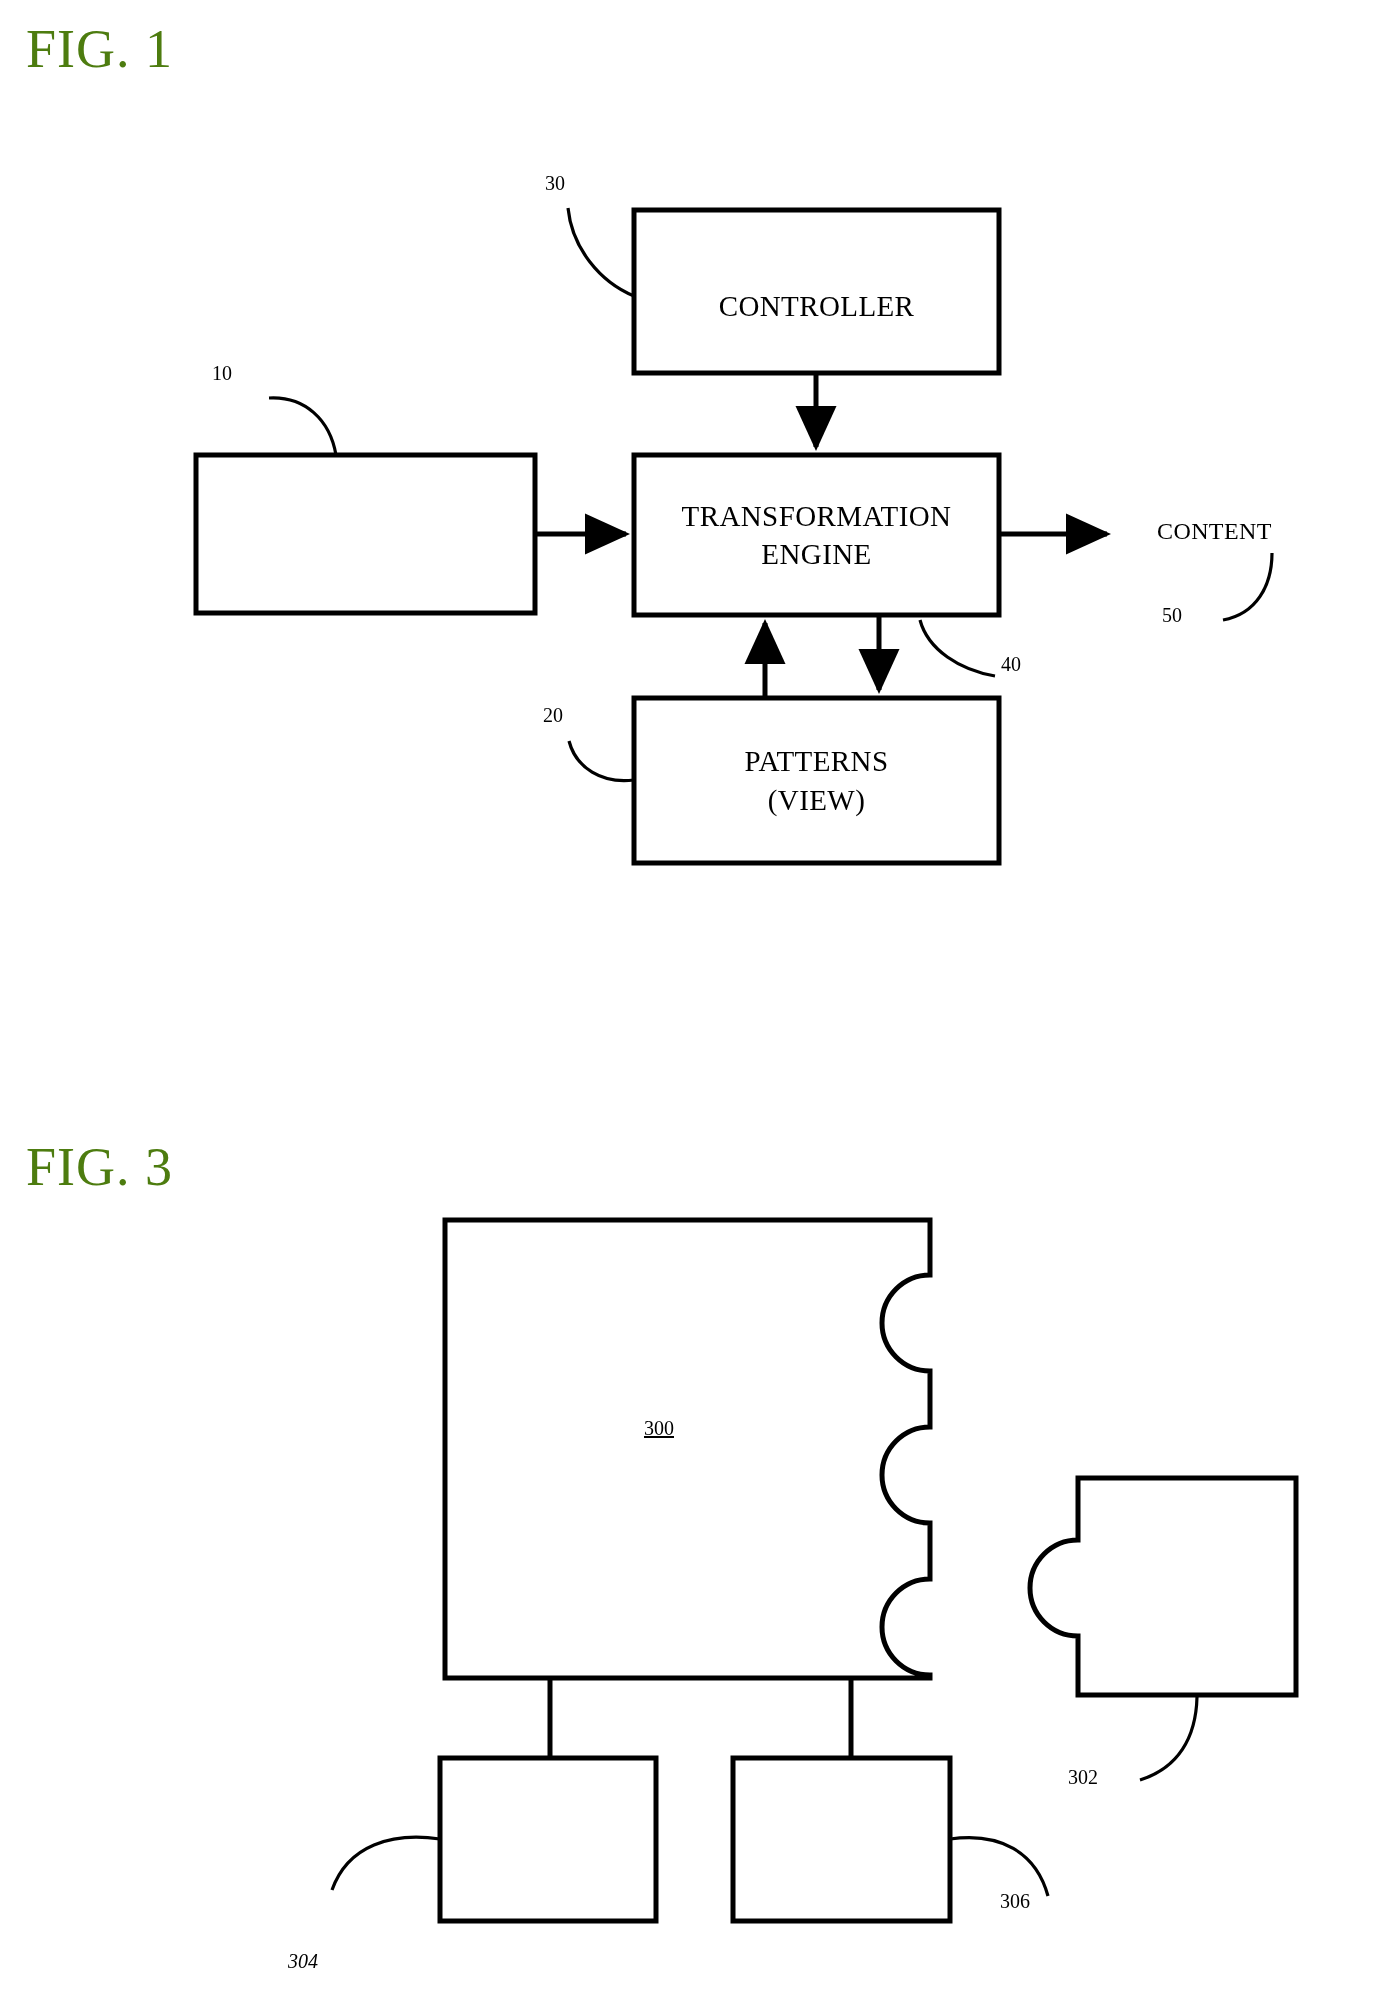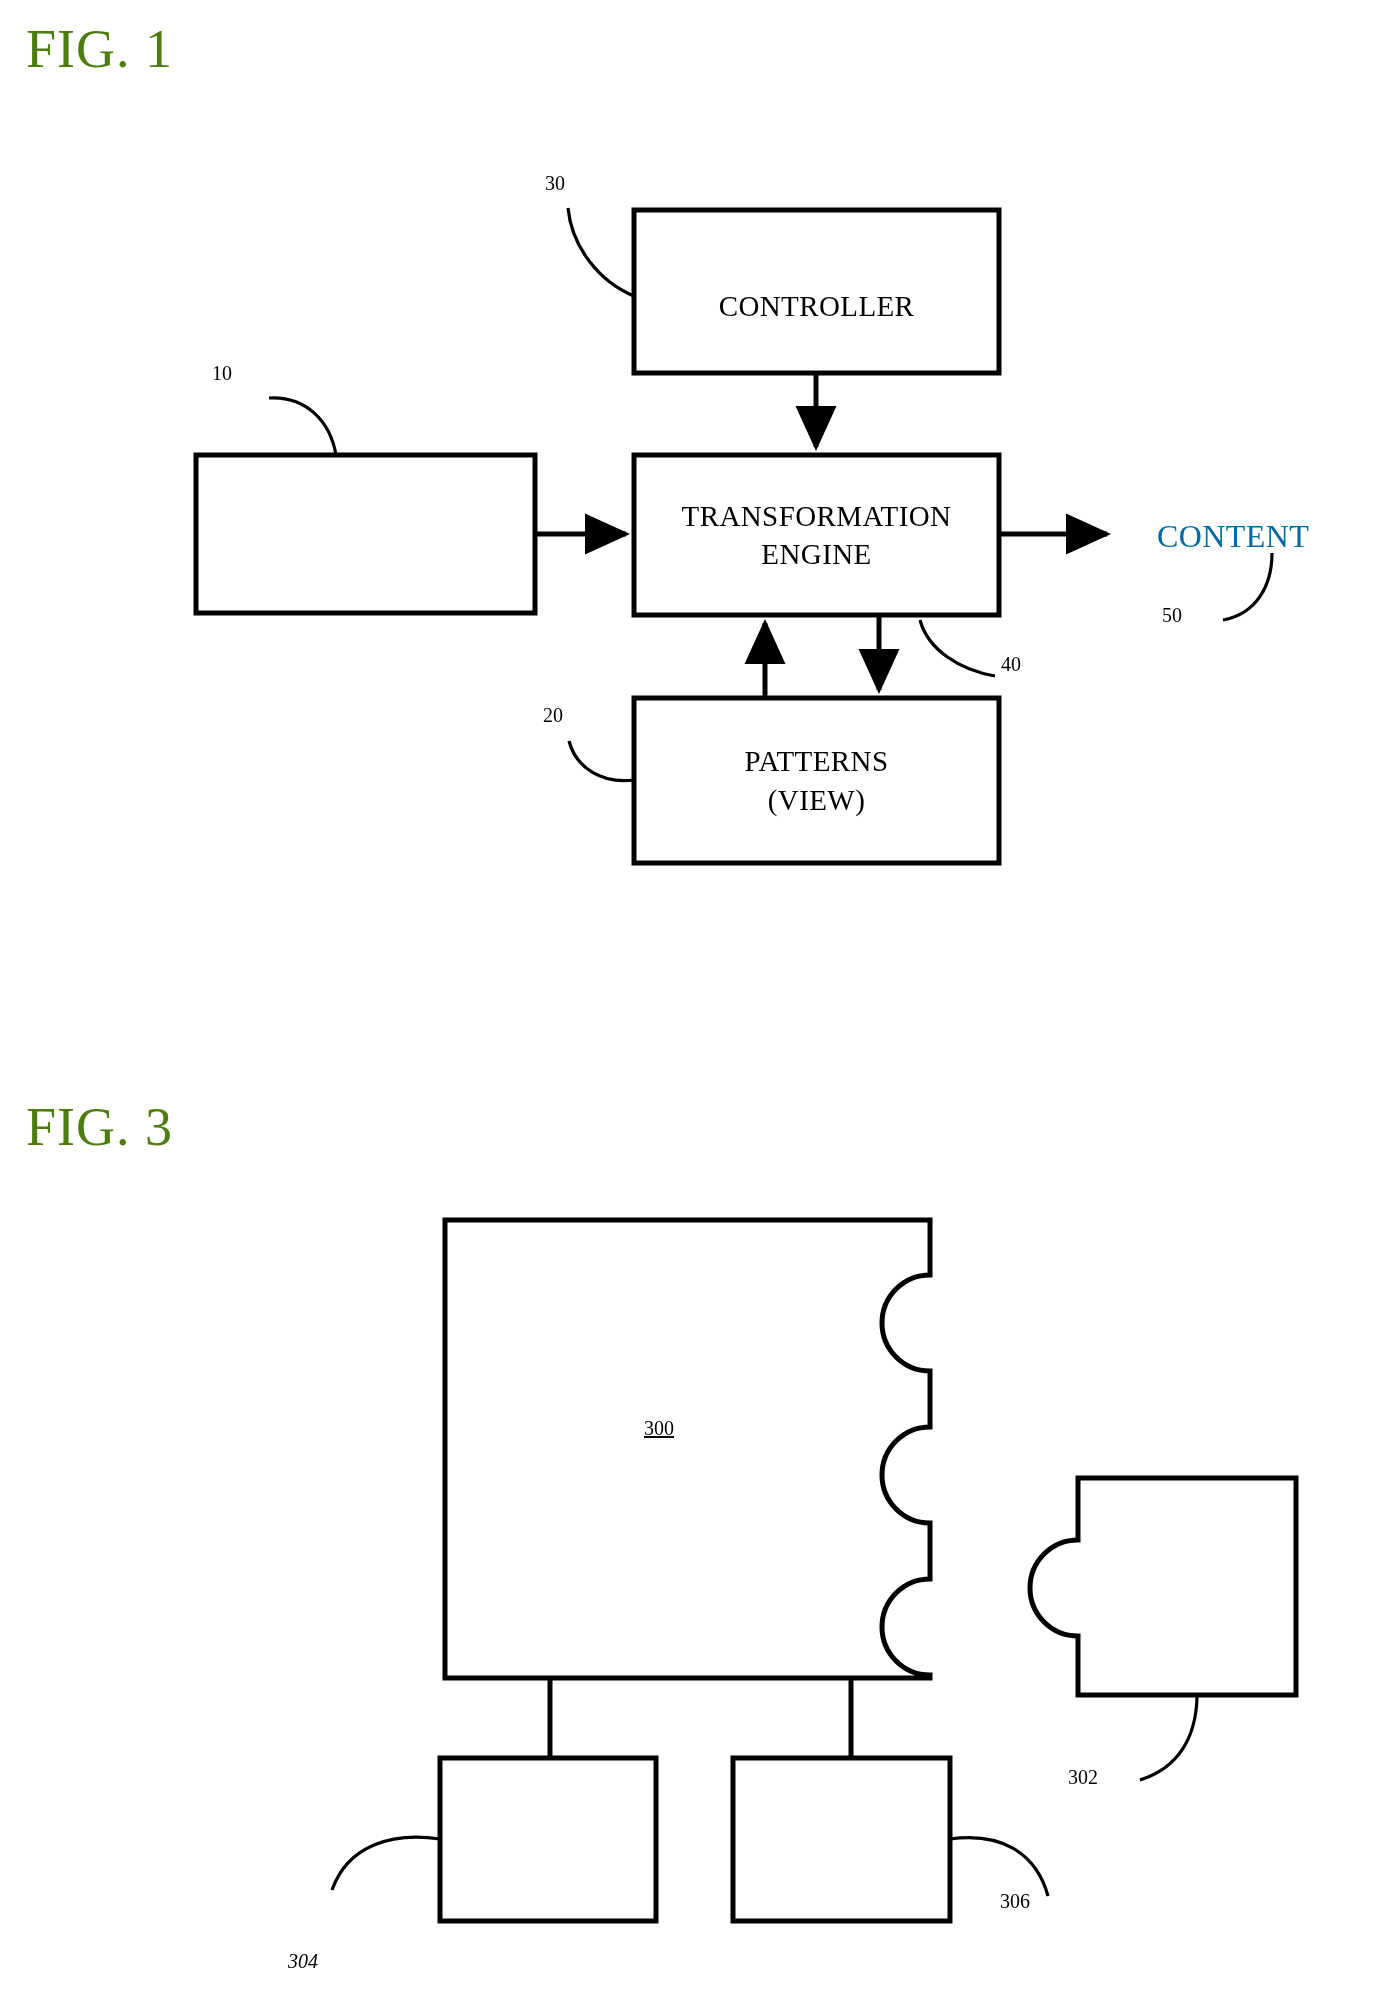--- a/index.html
+++ b/index.html
@@ -23,21 +23,21 @@
   }
   .fig-label {
     position: absolute;
     font-family: "Liberation Serif", "DejaVu Serif", serif;
     font-size: 54px;
     letter-spacing: 1px;
     color: #4d7c0f;
     white-space: nowrap;
   }
   #fig1-label { left: 26px; top: 18px; }
-  #fig3-label { left: 26px; top: 1096px; text-align: right; }
+  #fig3-label { left: 26px; top: 1136px; text-align: right; }
 
   svg.layer {
     position: absolute;
     left: 0; top: 0;
     width: 1400px;
     height: 1993px;
     pointer-events: none;
   }
 
   .box-text {
@@ -60,23 +60,23 @@
     font-family: "Liberation Serif", "DejaVu Serif", serif;
     font-size: 20px;
     color: #000;
     white-space: nowrap;
   }
   .ref-num.underlined { text-decoration: underline; font-family: Liberation Serif, serif; }
 
   .free-text {
     position: absolute;
     font-family: "Liberation Serif", "DejaVu Serif", serif;
-    font-size: 32px;
+    font-size: 24px;
     letter-spacing: 0.4px;
-    color: #0369a1;
+    color: #000000;
     white-space: nowrap;
   }
 </style>
 </head>
 <body>
 
 <div id="sheet">
 
   <div class="fig-label" id="fig1-label">FIG. 1</div>
 

